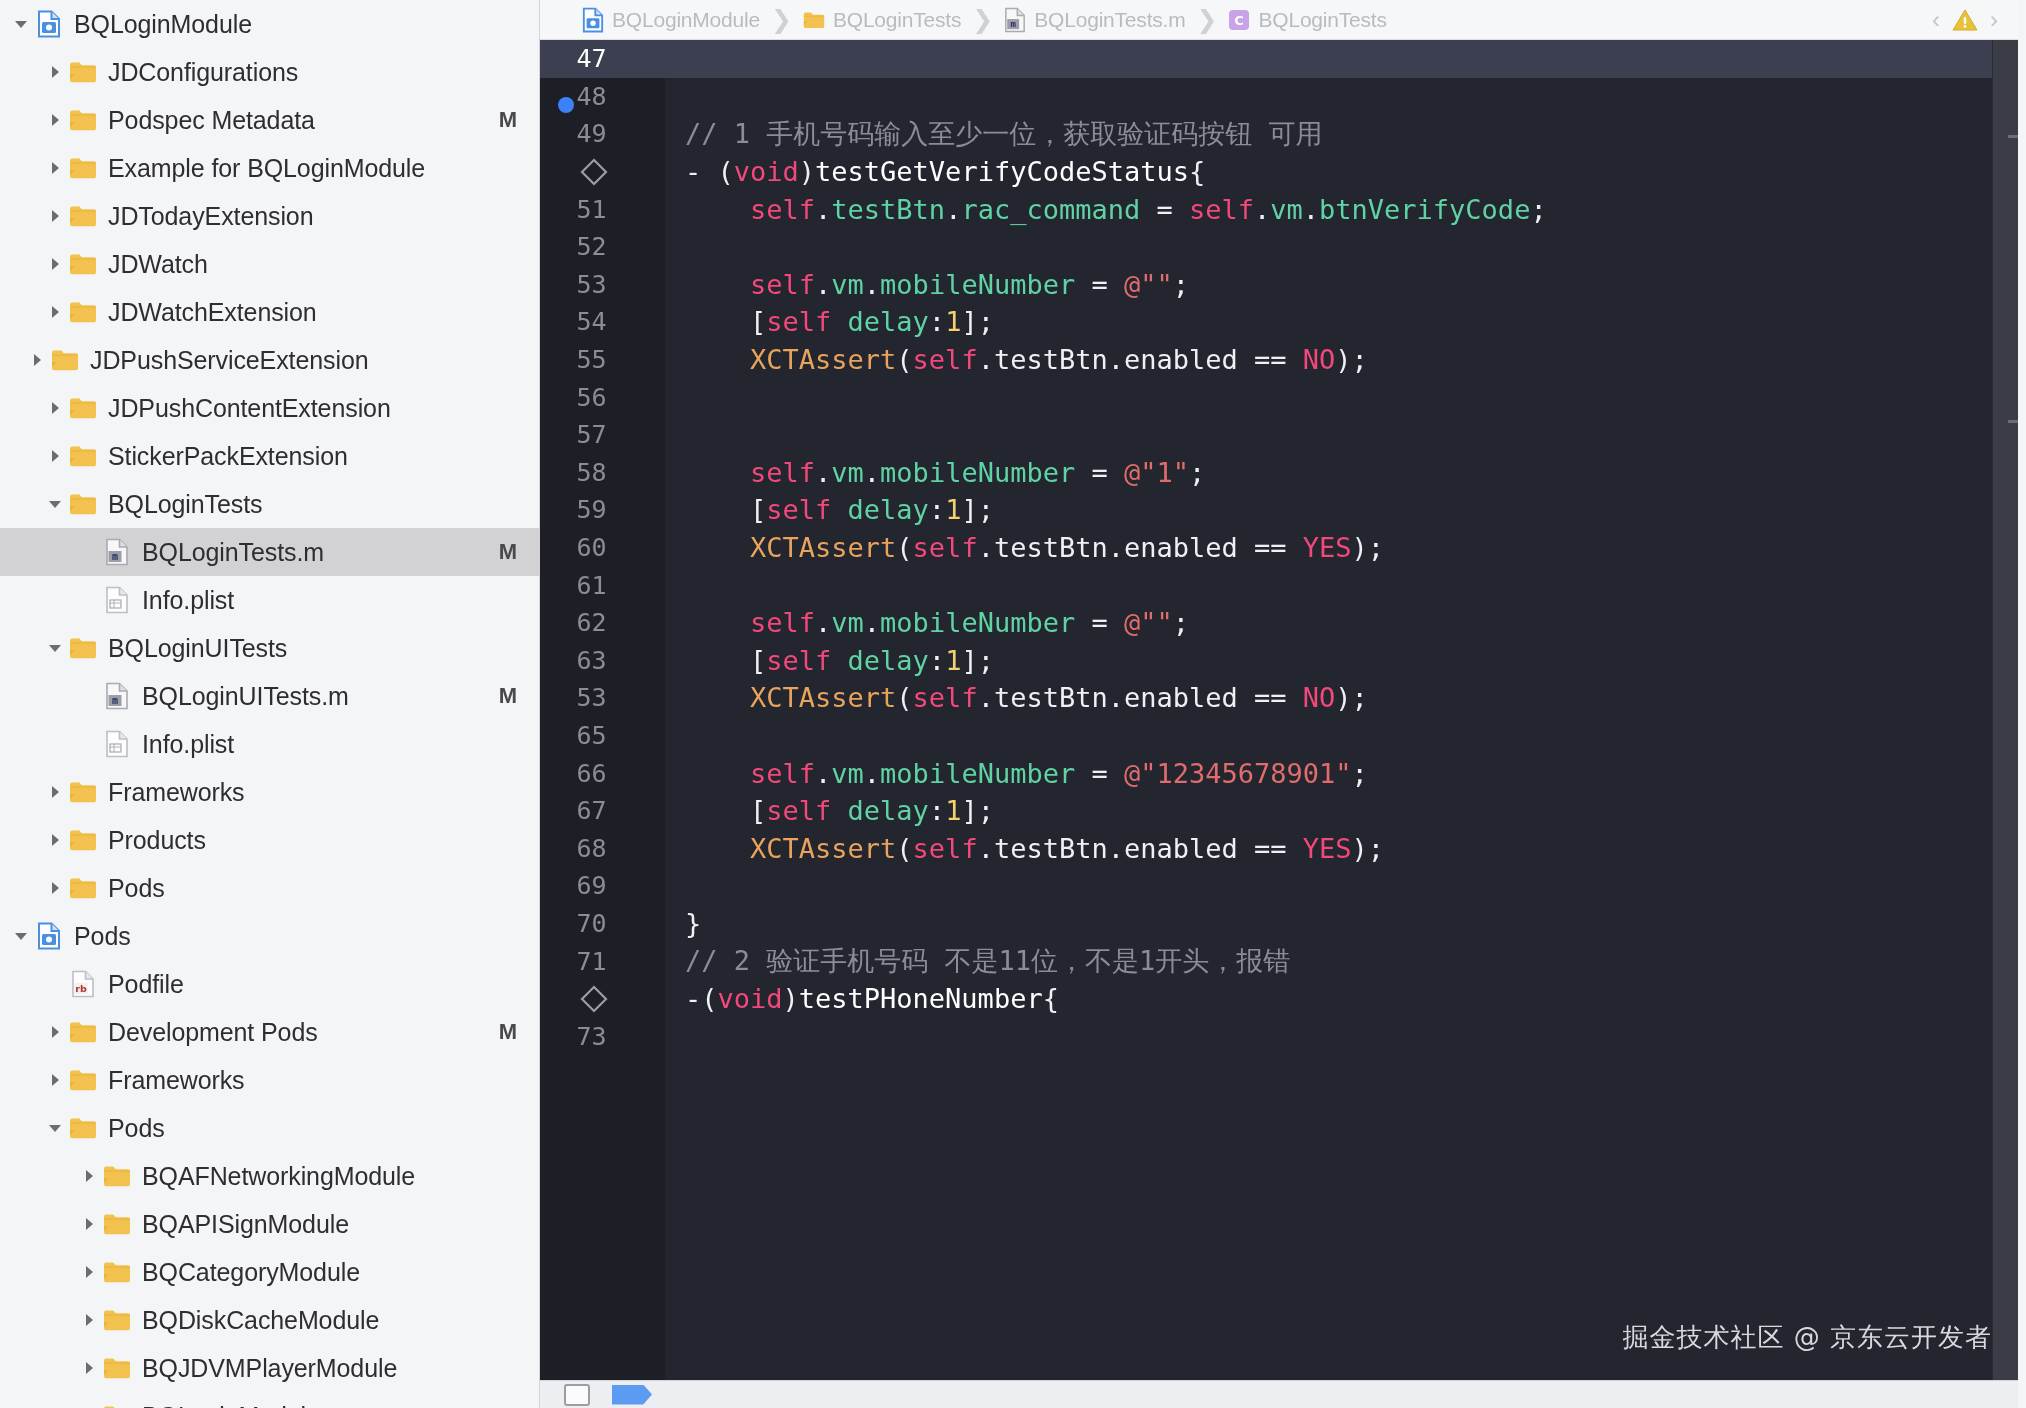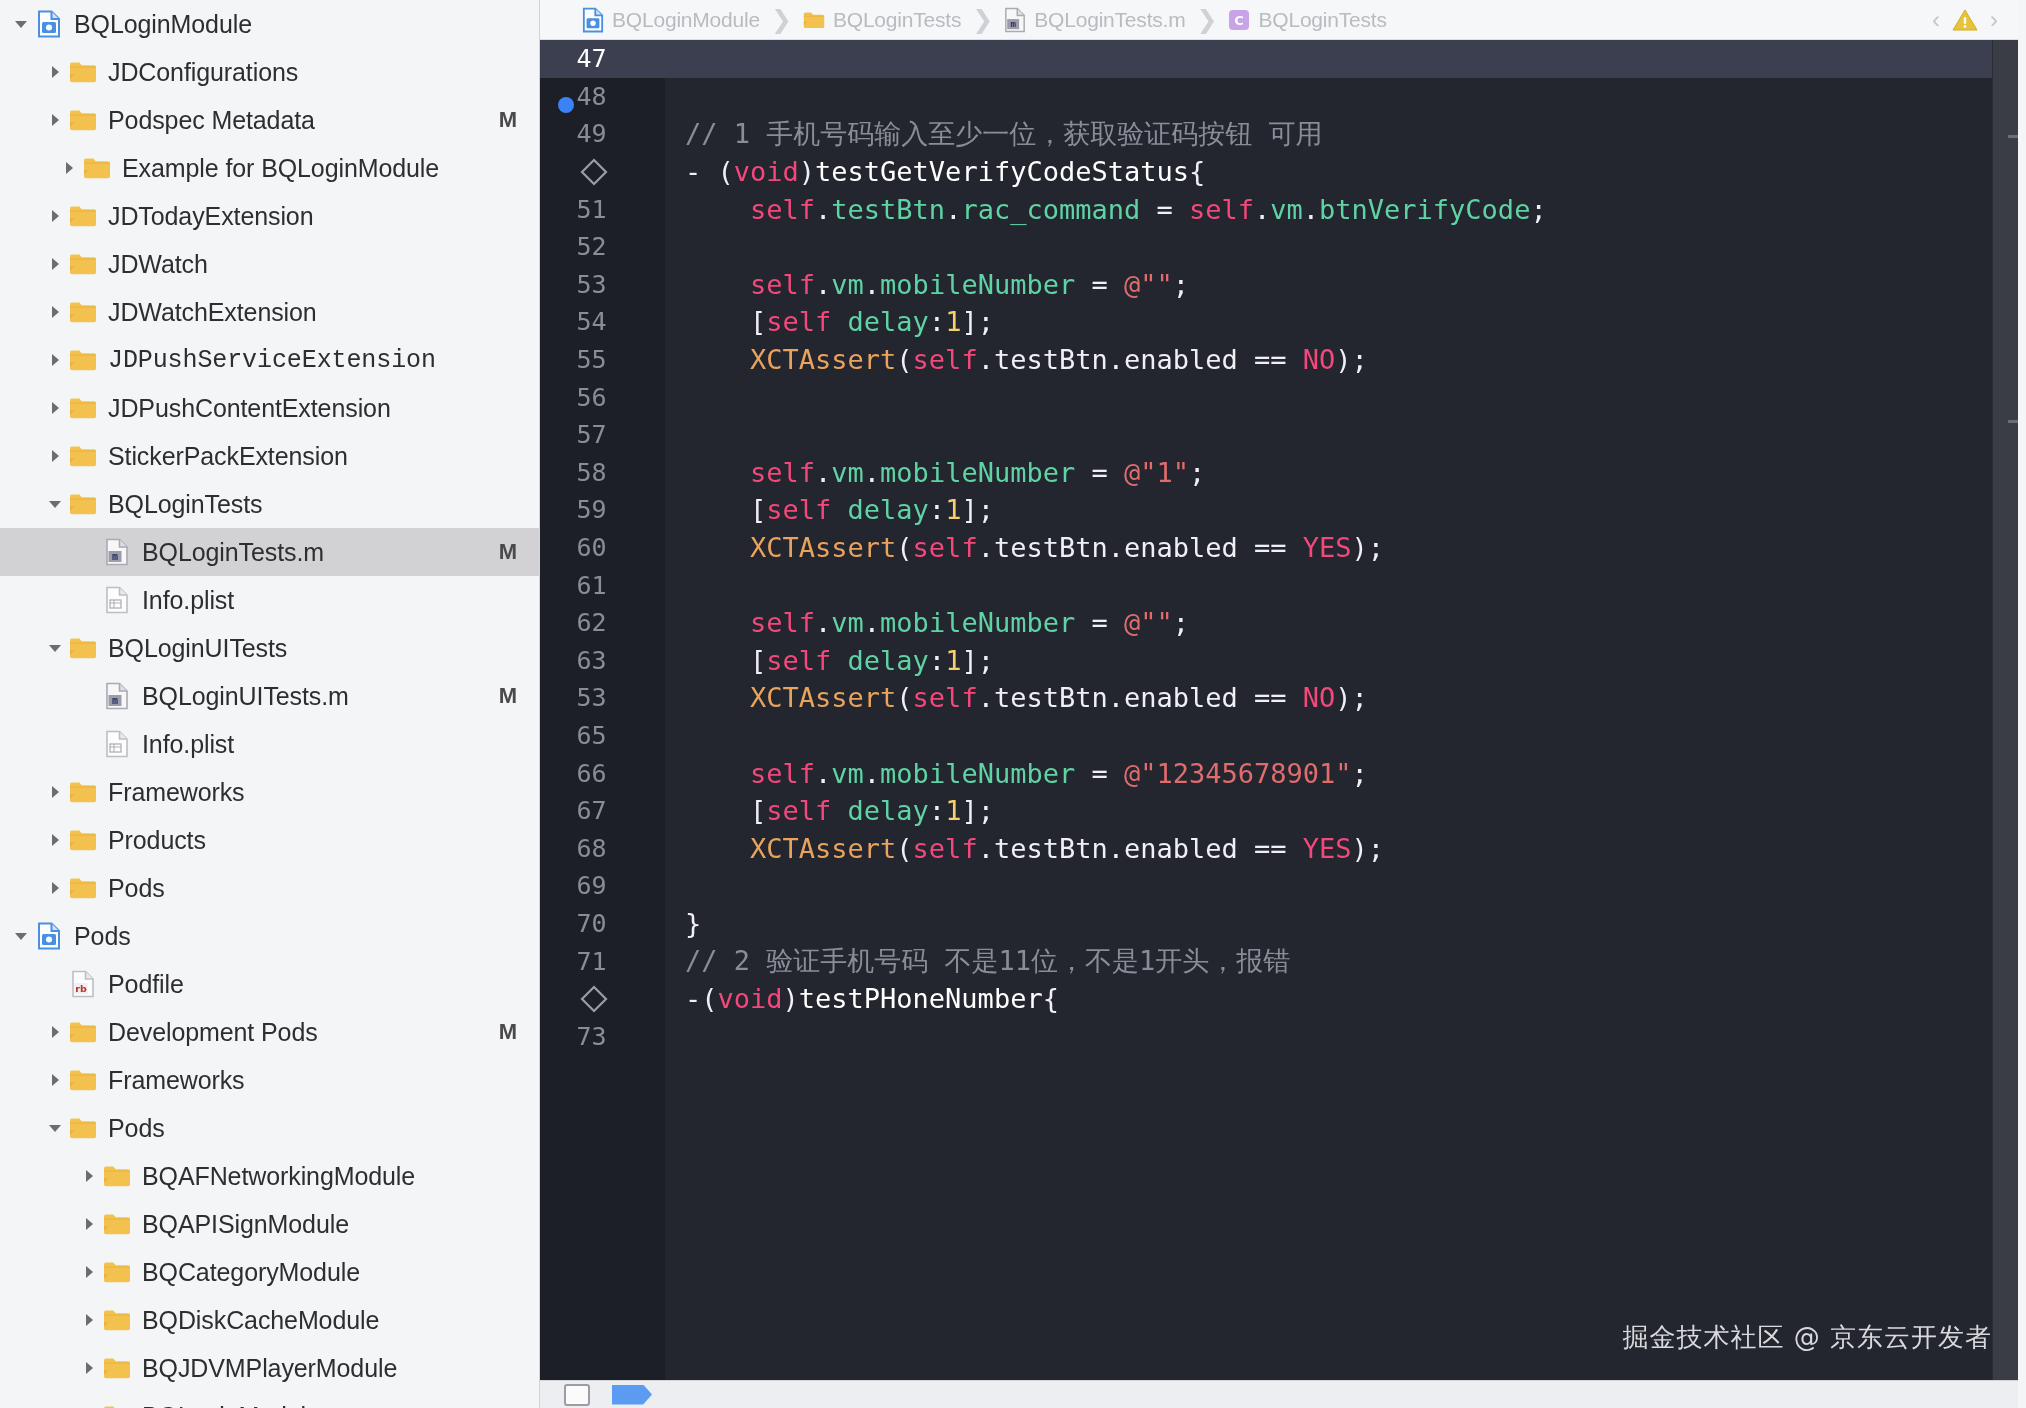--- a/index.html
+++ b/index.html
@@ -259,21 +259,21 @@
         <span class="nav-icon">
           <svg width="28" height="24" viewBox="0 0 28 24">
             <path d="M1 4.5a2 2 0 0 1 2-2h7.3l2.4 2.8H25a2 2 0 0 1 2 2v13a2 2 0 0 1-2 2H3a2 2 0 0 1-2-2Z" fill="#f2c14e"></path>
             <path d="M1 6.6h26v1.2H1Z" fill="#e0ad36" opacity=".55"></path>
             <path d="M1 18.5l4.5-4.2H1Z" fill="#d9a52d" opacity=".5"></path>
           </svg>
         </span>
         <span class="nav-label">Podspec Metadata</span>
         <span class="nav-badge">M</span>
       </div>
-      <div class="nav-row" style="padding-left: 56px;">
+      <div class="nav-row" style="padding-left: 42px;">
         <span class="disc">
           <svg width="18" height="18" viewBox="0 0 18 18">
             <path d="M6 3l7 6-7 6Z" fill="#6b6d74"></path>
           </svg>
         </span>
         <span class="nav-icon">
           <svg width="28" height="24" viewBox="0 0 28 24">
             <path d="M1 4.5a2 2 0 0 1 2-2h7.3l2.4 2.8H25a2 2 0 0 1 2 2v13a2 2 0 0 1-2 2H3a2 2 0 0 1-2-2Z" fill="#f2c14e"></path>
             <path d="M1 6.6h26v1.2H1Z" fill="#e0ad36" opacity=".55"></path>
             <path d="M1 18.5l4.5-4.2H1Z" fill="#d9a52d" opacity=".5"></path>
@@ -319,21 +319,21 @@
         </span>
         <span class="nav-icon">
           <svg width="28" height="24" viewBox="0 0 28 24">
             <path d="M1 4.5a2 2 0 0 1 2-2h7.3l2.4 2.8H25a2 2 0 0 1 2 2v13a2 2 0 0 1-2 2H3a2 2 0 0 1-2-2Z" fill="#f2c14e"></path>
             <path d="M1 6.6h26v1.2H1Z" fill="#e0ad36" opacity=".55"></path>
             <path d="M1 18.5l4.5-4.2H1Z" fill="#d9a52d" opacity=".5"></path>
           </svg>
         </span>
         <span class="nav-label">JDWatchExtension</span>
       </div>
-      <div class="nav-row" style="padding-left: 42px; font-family: Liberation Mono, monospace;">
+      <div class="nav-row" style="padding-left: 24px;">
         <span class="disc">
           <svg width="18" height="18" viewBox="0 0 18 18">
             <path d="M6 3l7 6-7 6Z" fill="#6b6d74"></path>
           </svg>
         </span>
         <span class="nav-icon">
           <svg width="28" height="24" viewBox="0 0 28 24">
             <path d="M1 4.5a2 2 0 0 1 2-2h7.3l2.4 2.8H25a2 2 0 0 1 2 2v13a2 2 0 0 1-2 2H3a2 2 0 0 1-2-2Z" fill="#f2c14e"></path>
             <path d="M1 6.6h26v1.2H1Z" fill="#e0ad36" opacity=".55"></path>
             <path d="M1 18.5l4.5-4.2H1Z" fill="#d9a52d" opacity=".5"></path>

